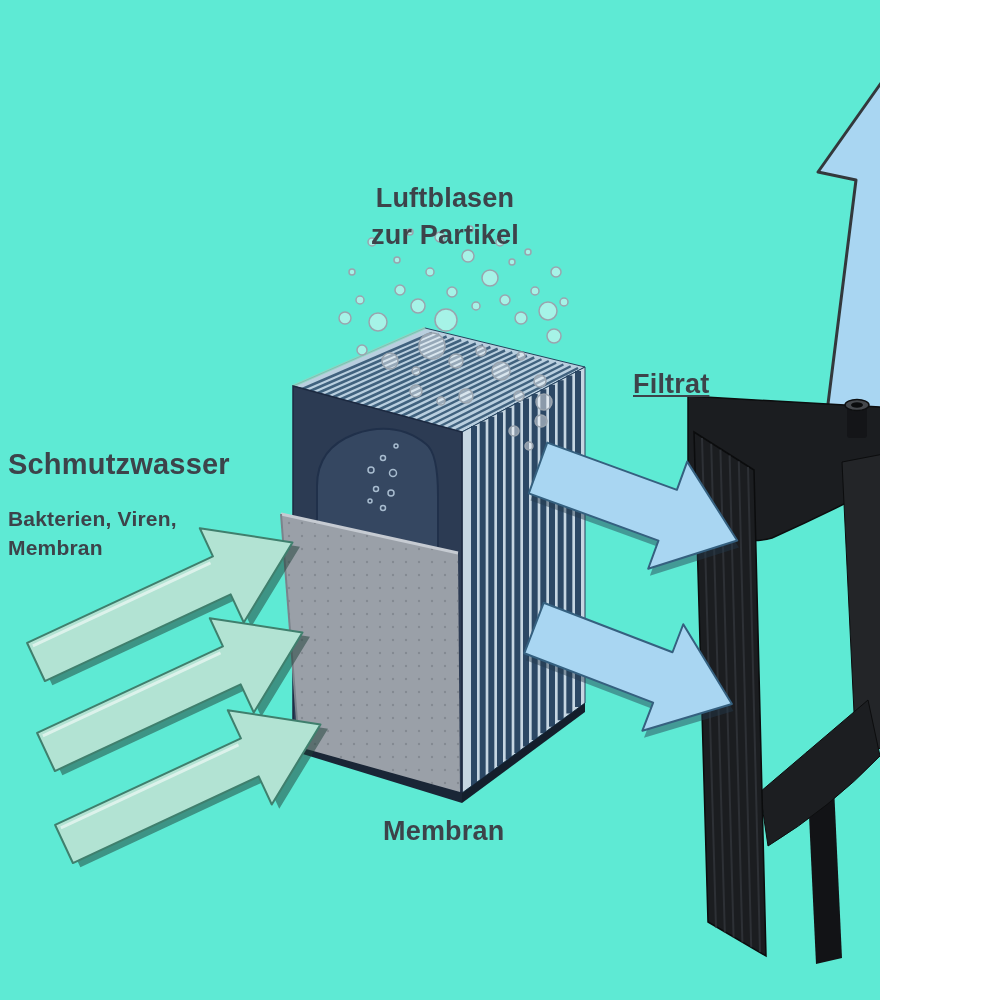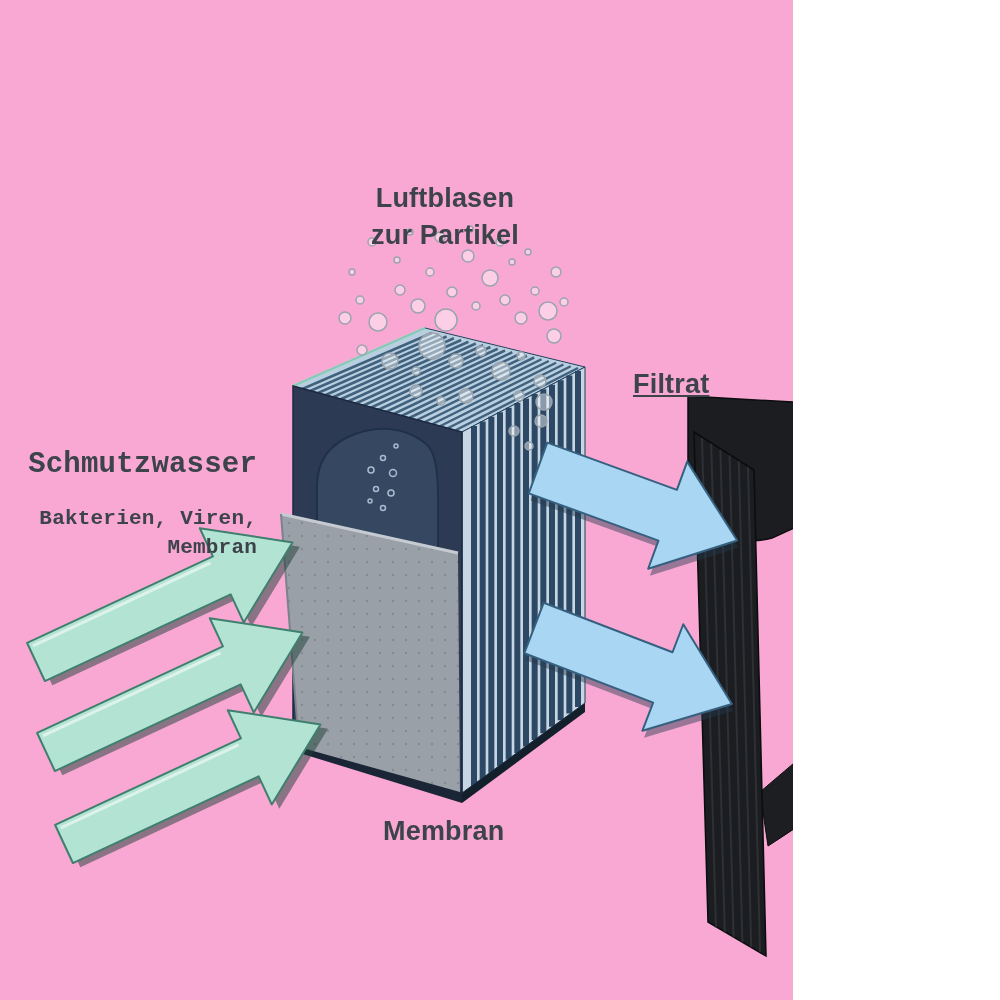--- a/index.html
+++ b/index.html
@@ -1,22 +1,22 @@
 <!DOCTYPE html>
 <html><head>
 <meta charset="utf-8">
 <style>
   html,body{margin:0;padding:0;background:#ffffff;}
-  .stage{position:relative;width:793px;height:1000px;background:#f9a8d4;overflow:hidden;
+  .stage{position:relative;width:880px;height:1000px;background:#5eead4;overflow:hidden;
          font-family:"Liberation Sans",sans-serif;}
   .stage svg{position:absolute;left:0;top:0;}
   .lbl{position:absolute;color:#3d434a;font-weight:700;letter-spacing:.2px;}
   .lbl-bubbles{left:280px;top:180px;width:330px;text-align:center;font-size:27px;line-height:37px;}
   .lbl-filtrat{left:633px;top:369px;font-size:27px;text-decoration:underline;}
-  .lbl-schmutz{left:23px;top:448px;width:234px;text-align:right;font-family:Liberation Mono, monospace;}
+  .lbl-schmutz{left:8px;top:448px;width:234px;text-align:left;}
   .lbl-schmutz .title{font-size:29px;}
   .lbl-schmutz .sub{font-size:21px;line-height:29px;margin-top:23px;}
   .lbl-membran{left:383px;top:816px;font-size:27px;}
   .line{display:block;}
 </style>
 </head>
 <body>
 
 <div class="stage">
 

